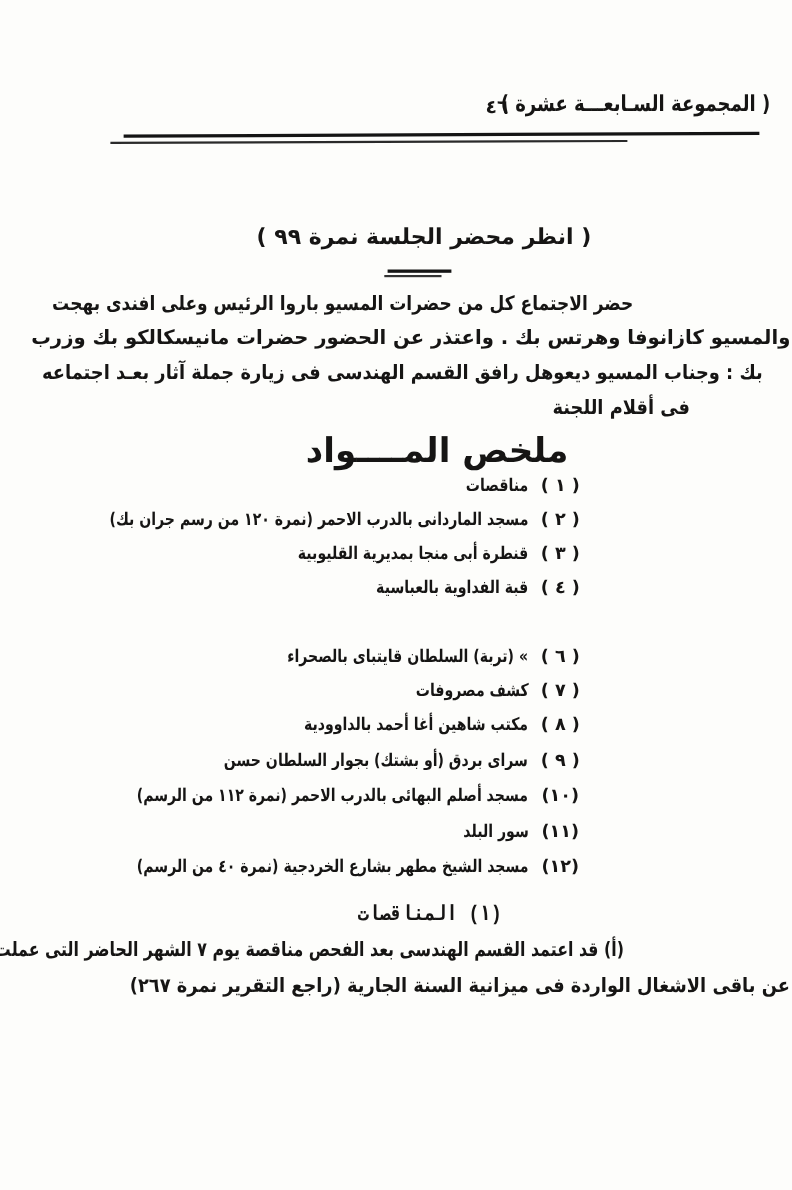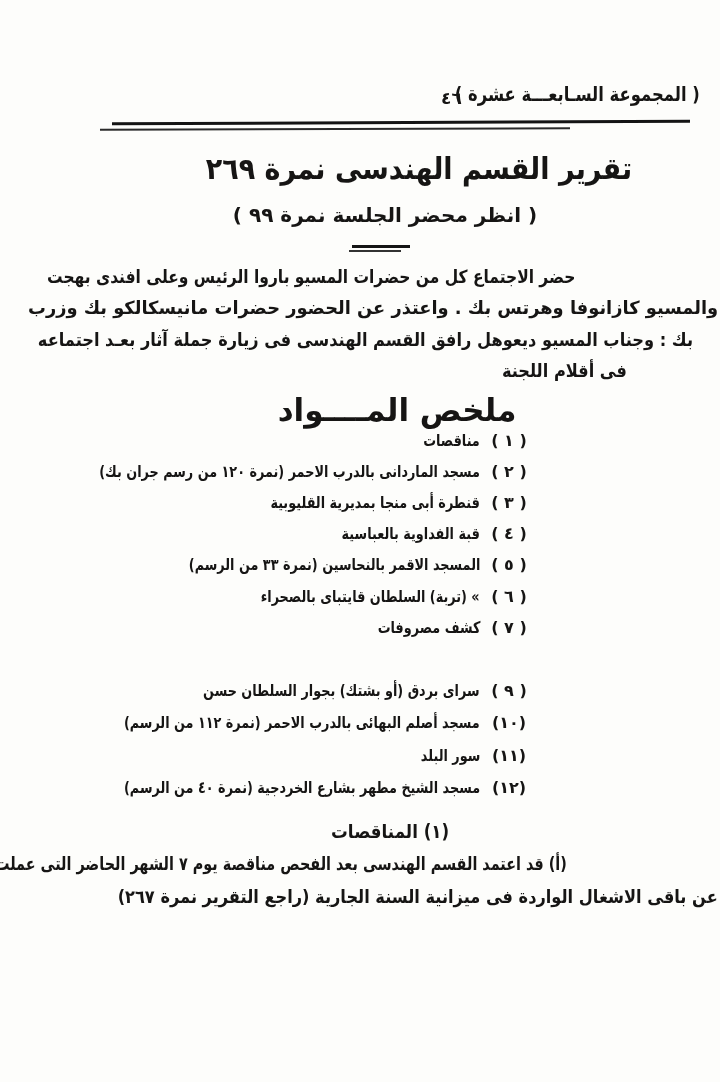--- a/index.html
+++ b/index.html
@@ -42,38 +42,35 @@
 
   
   .list-item{right:187px;font-size:16px;}
   .num{display:inline-block;min-width:48px;text-align:center;margin-left:5px;}
   .item-text{display:inline-block;transform:scaleX(.8);transform-origin:100% 50%;}
   .li-0{top:431px;}  .li-1{top:462px;}  .li-2{top:493px;}  .li-3{top:524px;}
   .li-4{top:555px;}  .li-5{top:587px;}  .li-6{top:618px;}  .li-7{top:649px;}
   .li-8{top:681px;}  .li-9{top:713px;text-decoration:underline;}  .li-10{top:746px;} .li-11{top:778px;}
 
   
-  .section-heading{top:820px;left:90px;width:600px;text-align:center;font-size:19px;}
+  .section-heading{top:820px;left:90px;width:600px;text-align:center;font-size:19px;font-family:Liberation Mono, monospace;}
   .section-heading span{display:inline-block;transform:scaleX(.88);}
   .sec-l1{top:853px;right:153px;transform:scaleX(.8);}
   .sec-l2{top:886px;right:2px;transform:scaleX(.9);}
 </style>
 </head>
 <body>
 
 <div class="page">
 
   <div class="abs series-title rtl">( المجموعة السـابعـــة عشرة )</div>
   <div class="abs page-number">٤٦</div>
   <div class="abs rule-main"></div>
   <div class="abs rule-echo"></div>
 
-  <div class="abs doc-title rtl">
-    <span>تقرير القسم الهندسى نمرة ٢٦٩</span>
-  </div>
   <div class="abs doc-subtitle rtl">( انظر محضر الجلسة نمرة ٩٩ )</div>
   <div class="abs sub-divider-a"></div>
   <div class="abs sub-divider-b"></div>
 
   <div class="abs pline intro-l1 rtl">حضر الاجتماع كل من حضرات المسيو باروا الرئيس وعلى افندى بهجت</div>
   <div class="abs pline intro-l2 rtl">والمسيو كازانوفا وهرتس بك . واعتذر عن الحضور حضرات مانيسكالكو بك وزرب</div>
   <div class="abs pline intro-l3 rtl">بك : وجناب المسيو ديعوهل رافق القسم الهندسى فى زيارة جملة آثار بعـد اجتماعه</div>
   <div class="abs pline intro-l4 rtl">فى أقلام اللجنة</div>
 
   <div class="abs summary-heading rtl">ملخص المــــواد</div>
@@ -83,28 +80,28 @@
   </div>
   <div class="abs list-item li-1 rtl">
     <span class="num">( ٢ )</span><span class="item-text">مسجد الماردانى بالدرب الاحمر (نمرة ١٢٠ من رسم جران بك)</span>
   </div>
   <div class="abs list-item li-2 rtl">
     <span class="num">( ٣ )</span><span class="item-text">قنطرة أبى منجا بمديرية القليوبية</span>
   </div>
   <div class="abs list-item li-3 rtl">
     <span class="num">( ٤ )</span><span class="item-text">قبة الفداوية بالعباسية</span>
   </div>
-  <div class="abs list-item li-4 rtl">
-    <span class="num">( ٥ )</span><span class="item-text">المسجد الاقمر بالنحاسين (نمرة ٣٣ من الرسم)</span>
-  </div>
   <div class="abs list-item li-5 rtl">
     <span class="num">( ٦ )</span><span class="item-text">»  (تربة) السلطان قايتباى بالصحراء</span>
   </div>
   <div class="abs list-item li-6 rtl">
     <span class="num">( ٧ )</span><span class="item-text">كشف مصروفات</span>
+  </div>
+  <div class="abs list-item li-7 rtl">
+    <span class="num">( ٨ )</span><span class="item-text">مكتب شاهين أغا أحمد بالداوودية</span>
   </div>
   <div class="abs list-item li-8 rtl">
     <span class="num">( ٩ )</span><span class="item-text">سراى بردق (أو بشتك) بجوار السلطان حسن</span>
   </div>
   <div class="abs list-item li-9 rtl">
     <span class="num">(١٠)</span><span class="item-text">مسجد أصلم البهائى بالدرب الاحمر (نمرة ١١٢ من الرسم)</span>
   </div>
   <div class="abs list-item li-10 rtl">
     <span class="num">(١١)</span><span class="item-text">سور البلد</span>
   </div>

